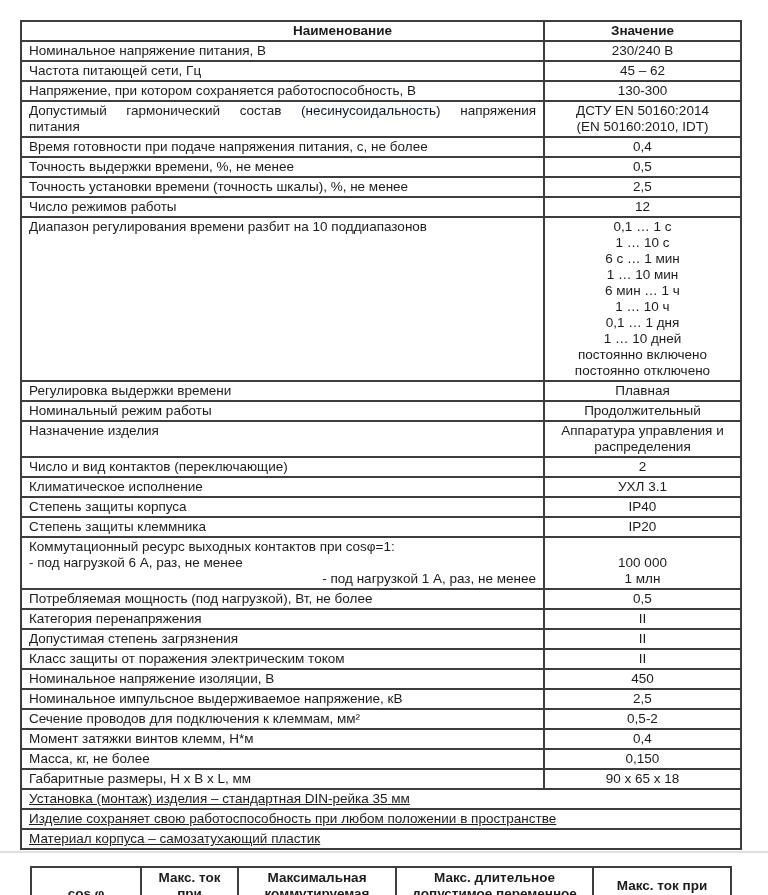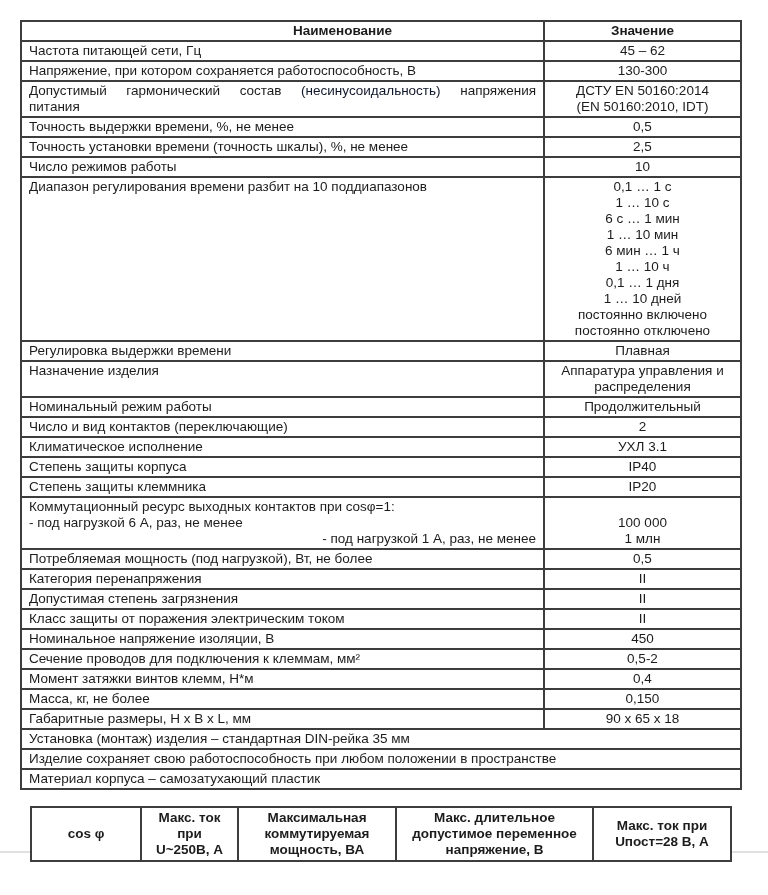--- a/index.html
+++ b/index.html
@@ -13,21 +13,21 @@
     background:#e0e0e0;z-index:0;
   }
   table{border-collapse:collapse;table-layout:fixed;background:#ffffff;position:relative;z-index:1;}
   #spec-table{width:720px;margin:20px 0 16px 20px;}
   #load-table{width:700px;margin:6px 0 0 30px;}
   th,td{border:2px solid #3d3d3d;font-size:13.5px;line-height:16px;}
   th{font-weight:bold;text-align:center;padding:1px 4px;}
   #spec-table th.name-col{text-indent:120px;}
   .name-cell{padding:1px 7px;text-align:left;vertical-align:top;}
   .value-cell{padding:1px 4px;text-align:center;vertical-align:middle;}
-  .full-row{padding:1px 7px;text-align:left;}
+  .full-row{padding:1px 7px;text-align:left;text-decoration:underline;}
   .muted{color:#0f172a;}
   .line{display:block;}
   .force-justify{text-align:justify;margin-bottom:-16px;}
   .force-justify::after{content:"";display:inline-block;width:100%;height:0;}
   #load-table th{vertical-align:middle;padding:2px 4px;}
 </style>
 </head>
 <body>
 
 <div class="artifact-line"></div>
@@ -38,48 +38,56 @@
     <col style="width:197px">
   </colgroup>
   <thead>
     <tr>
       <th class="name-col">Наименование</th>
       <th>Значение</th>
     </tr>
   </thead>
   <tbody>
       <tr>
+        <td class="name-cell">Номинальное напряжение питания, В</td>
+        <td class="value-cell">230/240 В</td>
+      </tr>
+      <tr>
         <td class="name-cell">Частота питающей сети, Гц</td>
         <td class="value-cell">45 – 62</td>
       </tr>
       <tr>
         <td class="name-cell">Напряжение, при котором сохраняется работоспособность, В</td>
         <td class="value-cell">130-300</td>
       </tr>
       <tr>
         <td class="name-cell">
           <div class="line force-justify"><span>Допустимый гармонический состав </span><span class="muted">(несинусоидальность)</span><span> напряжения</span></div>
           <div class="line"><span>питания</span></div>
         </td>
         <td class="value-cell">
           <div class="line">ДСТУ EN 50160:2014</div>
           <div class="line">(EN 50160:2010, IDT)</div>
         </td>
       </tr>
       <tr>
+        <td class="name-cell">Время готовности при подаче напряжения питания, с, не более</td>
+        <td class="value-cell">0,4</td>
+      </tr>
+      <tr>
         <td class="name-cell">Точность выдержки времени, %, не менее</td>
         <td class="value-cell">0,5</td>
       </tr>
       <tr>
         <td class="name-cell">Точность установки времени (точность шкалы), %, не менее</td>
         <td class="value-cell">2,5</td>
       </tr>
       <tr>
         <td class="name-cell">Число режимов работы</td>
-        <td class="value-cell">10</td>
+        <td class="value-cell">12</td>
       </tr>
       <tr>
         <td class="name-cell">Диапазон регулирования времени разбит на 10 поддиапазонов</td>
         <td class="value-cell">
           <div class="line">0,1 … 1 с</div>
           <div class="line">1 … 10 с</div>
           <div class="line">6 с … 1 мин</div>
           <div class="line">1 … 10 мин</div>
           <div class="line">6 мин … 1 ч</div>
           <div class="line">1 … 10 ч</div>
@@ -87,29 +95,29 @@
           <div class="line">1 … 10 дней</div>
           <div class="line">постоянно включено</div>
           <div class="line">постоянно отключено</div>
         </td>
       </tr>
       <tr>
         <td class="name-cell">Регулировка выдержки времени</td>
         <td class="value-cell">Плавная</td>
       </tr>
       <tr>
+        <td class="name-cell">Номинальный режим работы</td>
+        <td class="value-cell">Продолжительный</td>
+      </tr>
+      <tr>
         <td class="name-cell">Назначение изделия</td>
         <td class="value-cell">
           <div class="line">Аппаратура управления и</div>
           <div class="line">распределения</div>
         </td>
-      </tr>
-      <tr>
-        <td class="name-cell">Номинальный режим работы</td>
-        <td class="value-cell">Продолжительный</td>
       </tr>
       <tr>
         <td class="name-cell">Число и вид контактов (переключающие)</td>
         <td class="value-cell">2</td>
       </tr>
       <tr>
         <td class="name-cell">Климатическое исполнение</td>
         <td class="value-cell">УХЛ 3.1</td>
       </tr>
       <tr>
@@ -144,20 +152,24 @@
         <td class="name-cell">Допустимая степень загрязнения</td>
         <td class="value-cell">II</td>
       </tr>
       <tr>
         <td class="name-cell">Класс защиты от поражения электрическим током</td>
         <td class="value-cell">II</td>
       </tr>
       <tr>
         <td class="name-cell">Номинальное напряжение изоляции, В</td>
         <td class="value-cell">450</td>
+      </tr>
+      <tr>
+        <td class="name-cell">Номинальное импульсное выдерживаемое напряжение, кВ</td>
+        <td class="value-cell">2,5</td>
       </tr>
       <tr>
         <td class="name-cell">Сечение проводов для подключения к клеммам, мм²</td>
         <td class="value-cell">0,5-2</td>
       </tr>
       <tr>
         <td class="name-cell">Момент затяжки винтов клемм, Н*м</td>
         <td class="value-cell">0,4</td>
       </tr>
       <tr>

